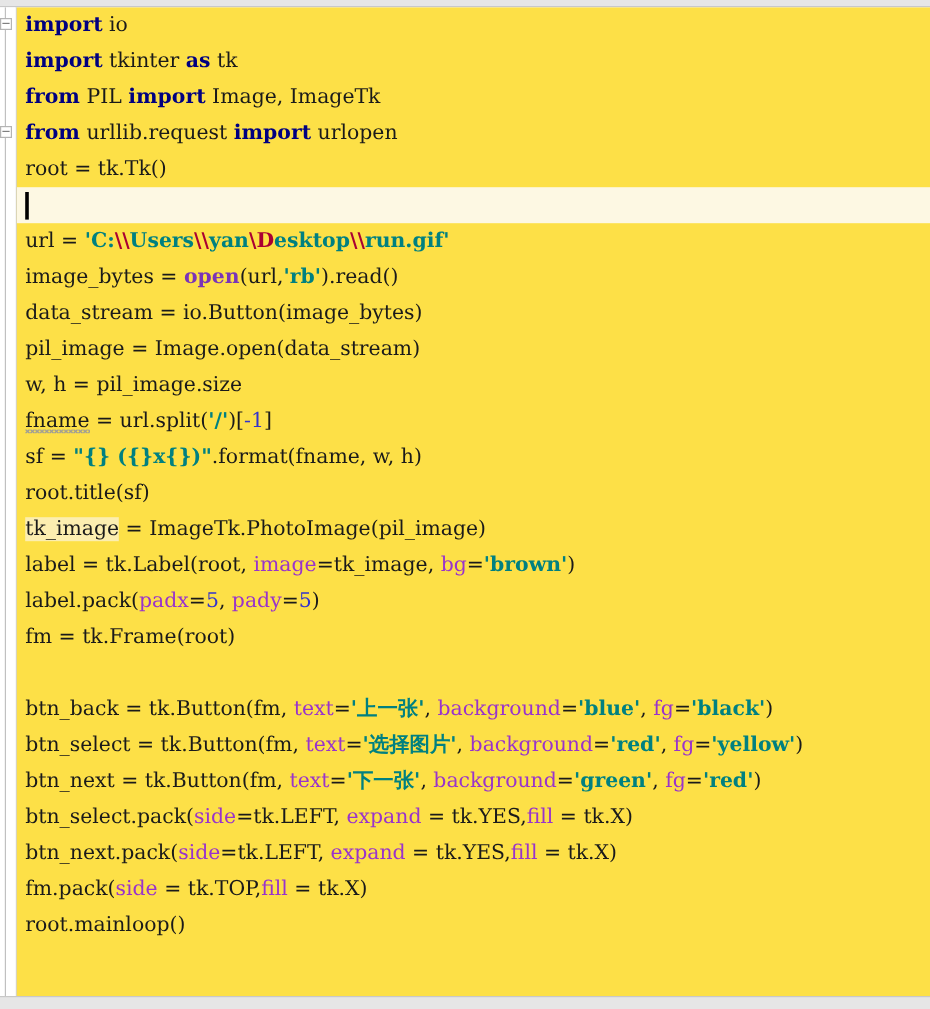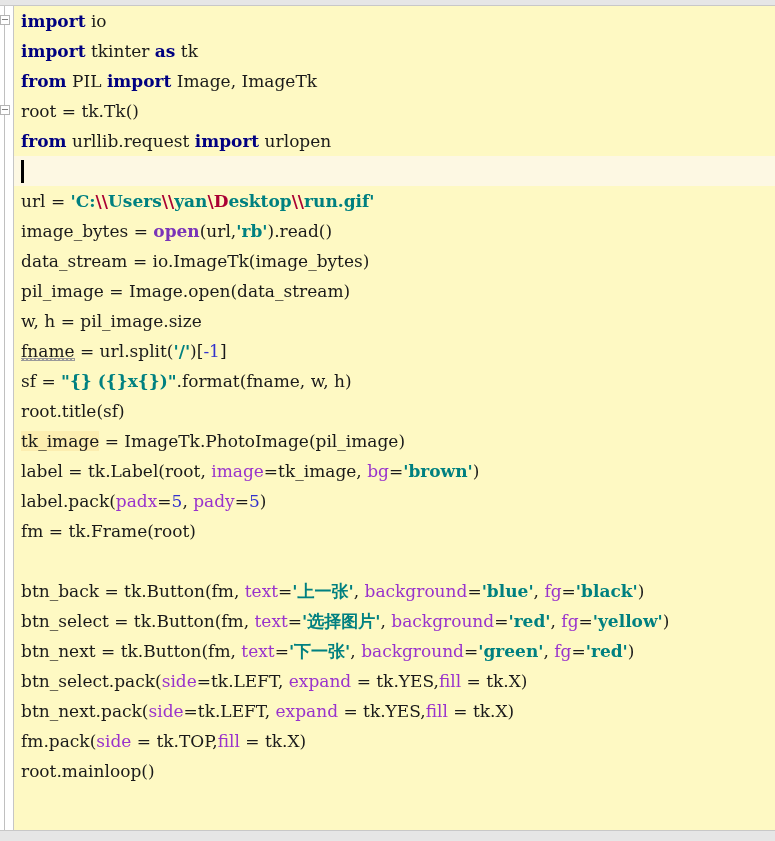--- a/index.html
+++ b/index.html
@@ -85,21 +85,21 @@
   .gutter-sep {
     width: 1px;
     flex: 0 0 1px;
     background: #c6c6c6;
   }
 
   
   .code-area {
     flex: 1 1 auto;
     position: relative;
-    background: #fef9c3;
+    background: #fde047;
     overflow: hidden;
   }
 
   .line {
     position: relative;
     height: 30px;
     line-height: 30px;
     white-space: pre;
     font-size: 17px;
     font-family: "DejaVu Serif", serif;
@@ -171,26 +171,26 @@
           <span class="fminus"></span>
         </div>
       </div>
 
     <div class="gutter-sep"></div>
 
     <div class="code-area" id="code-area">
         <div class="line"><span class="tok-kw">import</span><span class="tok-plain"> io</span></div>
         <div class="line"><span class="tok-kw">import</span><span class="tok-plain"> tkinter </span><span class="tok-kw">as</span><span class="tok-plain"> tk</span></div>
         <div class="line"><span class="tok-kw">from</span><span class="tok-plain"> PIL </span><span class="tok-kw">import</span><span class="tok-plain"> Image, ImageTk</span></div>
+        <div class="line"><span class="tok-kw">from</span><span class="tok-plain"> urllib.request </span><span class="tok-kw">import</span><span class="tok-plain"> urlopen</span></div>
         <div class="line"><span class="tok-plain">root = tk.Tk()</span></div>
-        <div class="line"><span class="tok-kw">from</span><span class="tok-plain"> urllib.request </span><span class="tok-kw">import</span><span class="tok-plain"> urlopen</span></div>
         <div class="line current">​<span class="caret" style="left: 7px; top: 4px; height: 23px;"></span></div>
         <div class="line"><span class="tok-plain">url = </span><span class="tok-str">'C:</span><span class="tok-esc">\\</span><span class="tok-str">Users</span><span class="tok-esc">\\</span><span class="tok-str">yan</span><span class="tok-esc">\D</span><span class="tok-str">esktop</span><span class="tok-esc">\\</span><span class="tok-str">run.gif'</span></div>
         <div class="line"><span class="tok-plain">image_bytes = </span><span class="tok-builtin">open</span><span class="tok-plain">(url,</span><span class="tok-str">'rb'</span><span class="tok-plain">).read()</span></div>
-        <div class="line"><span class="tok-plain">data_stream = io.ImageTk(image_bytes)</span></div>
+        <div class="line"><span class="tok-plain">data_stream = io.Button(image_bytes)</span></div>
         <div class="line"><span class="tok-plain">pil_image = Image.open(data_stream)</span></div>
         <div class="line"><span class="tok-plain">w, h = pil_image.size</span></div>
         <div class="line"><span class="tok-plain squiggly">fname</span><span class="tok-plain"> = url.split(</span><span class="tok-str">'/'</span><span class="tok-plain">)[</span><span class="tok-num">-1</span><span class="tok-plain">]</span></div>
         <div class="line"><span class="tok-plain">sf = </span><span class="tok-str">"{} ({}x{})"</span><span class="tok-plain">.format(fname, w, h)</span></div>
         <div class="line"><span class="tok-plain">root.title(sf)</span></div>
         <div class="line"><span class="tok-plain hl-occurrence">tk_image</span><span class="tok-plain"> = ImageTk.PhotoImage(pil_image)</span></div>
         <div class="line"><span class="tok-plain">label = tk.Label(root, </span><span class="tok-kwarg">image</span><span class="tok-plain">=tk_image, </span><span class="tok-kwarg">bg</span><span class="tok-plain">=</span><span class="tok-str">'brown'</span><span class="tok-plain">)</span></div>
         <div class="line"><span class="tok-plain">label.pack(</span><span class="tok-kwarg">padx</span><span class="tok-plain">=</span><span class="tok-num">5</span><span class="tok-plain">, </span><span class="tok-kwarg">pady</span><span class="tok-plain">=</span><span class="tok-num">5</span><span class="tok-plain">)</span></div>
         <div class="line"><span class="tok-plain">fm = tk.Frame(root)</span></div>
         <div class="line">​</div>

